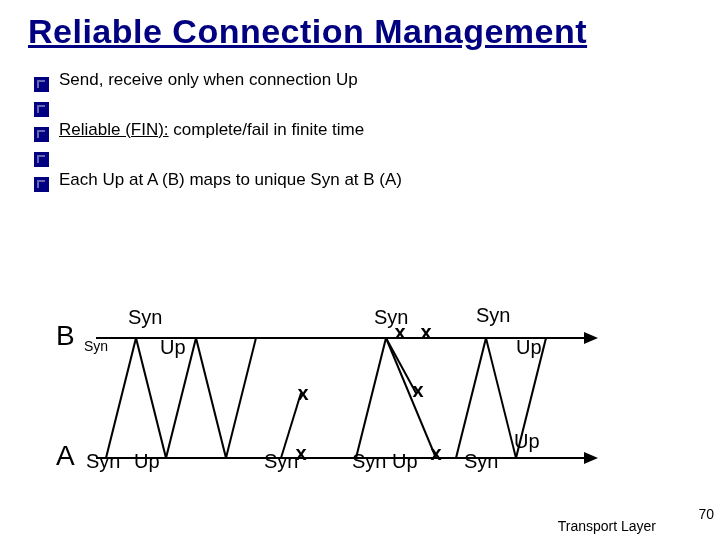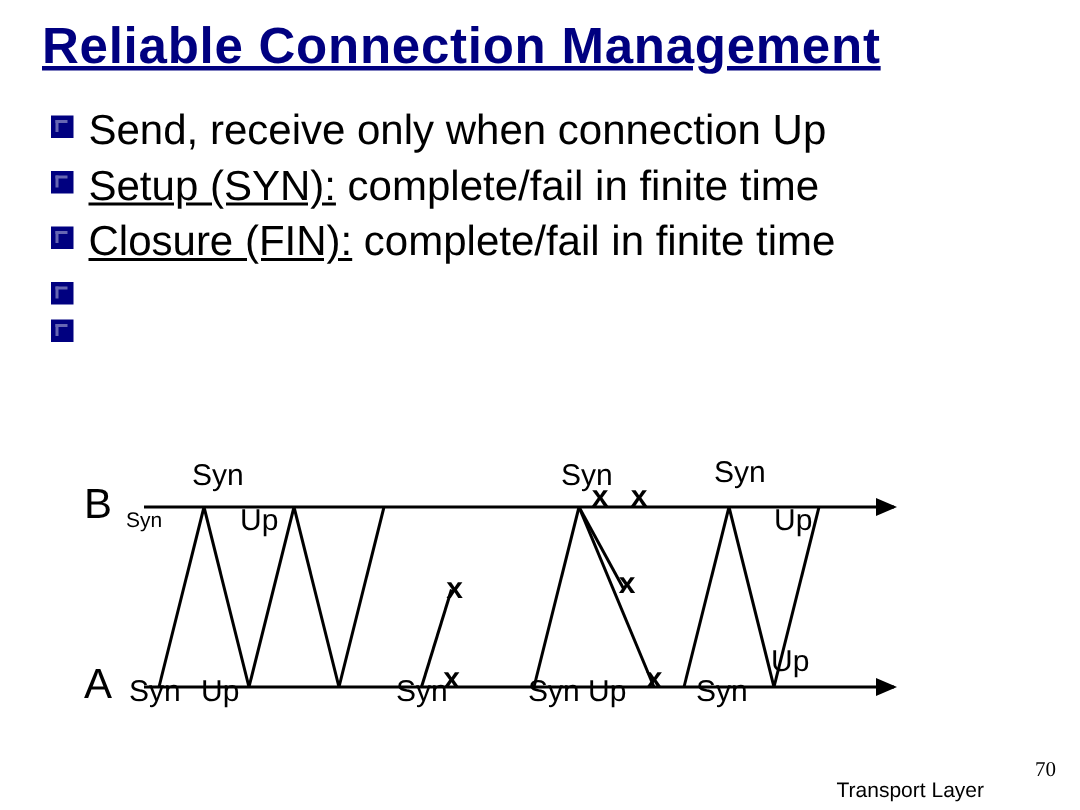--- a/index.html
+++ b/index.html
@@ -20,21 +20,21 @@
     text-decoration: underline;
     letter-spacing: 0.5px;
     margin-bottom: 18px;
   }
   .bullets {
     margin-left: 6px;
   }
   .bullet {
     display: flex;
     align-items: flex-start;
-    font-size: 28px;
+    font-size: 17px;
     color: #000;
     margin-bottom: 2px;
     line-height: 1.25;
   }
   .bullet-box {
     width: 15px;
     height: 15px;
     background: #000080;
     margin-top: 8px;
     margin-right: 10px;
@@ -70,24 +70,24 @@
   .footer-label {
     position: absolute;
     right: 64px;
     bottom: 6px;
     font-size: 14px;
     font-family: Arial, Helvetica, sans-serif;
     color: #000;
   }
   .page-num {
     position: absolute;
-    right: 16px;
+    right: 6px;
     bottom: 18px;
     font-size: 14px;
-    font-family: Liberation Serif, serif;
+    font-family: Liberation Sans, sans-serif;
     color: #000;
   }
   .x-mark {
     position: absolute;
     font-size: 20px;
     font-weight: bold;
     color: #000;
     transform: translate(-50%, -50%);
   }
 </style>
@@ -97,31 +97,31 @@
 <div class="slide">
   <h1 class="title">Reliable Connection Management</h1>
 
   <div class="bullets">
     <div class="bullet">
       <span class="bullet-box"></span>
       <span><span></span><span class="u"></span><span>Send, receive only when connection Up</span></span>
     </div>
     <div class="bullet">
       <span class="bullet-box"></span>
-      <span><span></span><span class="u">Setup (SYN):</span><span> complete/fail in finite time</span></span>
     </div>
     <div class="bullet">
       <span class="bullet-box"></span>
-      <span><span></span><span class="u">Closure (FIN):</span><span> complete/fail in finite time</span></span>
+      <span><span></span><span class="u">Reliable (FIN):</span><span> complete/fail in finite time</span></span>
     </div>
     <div class="bullet">
       <span class="bullet-box"></span>
     </div>
     <div class="bullet">
       <span class="bullet-box"></span>
+      <span><span></span><span class="u"></span><span>Each Up at A (B) maps to unique Syn at B (A)</span></span>
     </div>
   </div>
 </div>
 
 <div class="diagram">
   <svg viewBox="0 0 560 200">
     <defs>
       <marker id="ah" markerWidth="8" markerHeight="8" refX="6" refY="3" orient="auto">
         <path d="M0,0 L7,3 L0,6 Z" fill="#000"></path>
       </marker>

